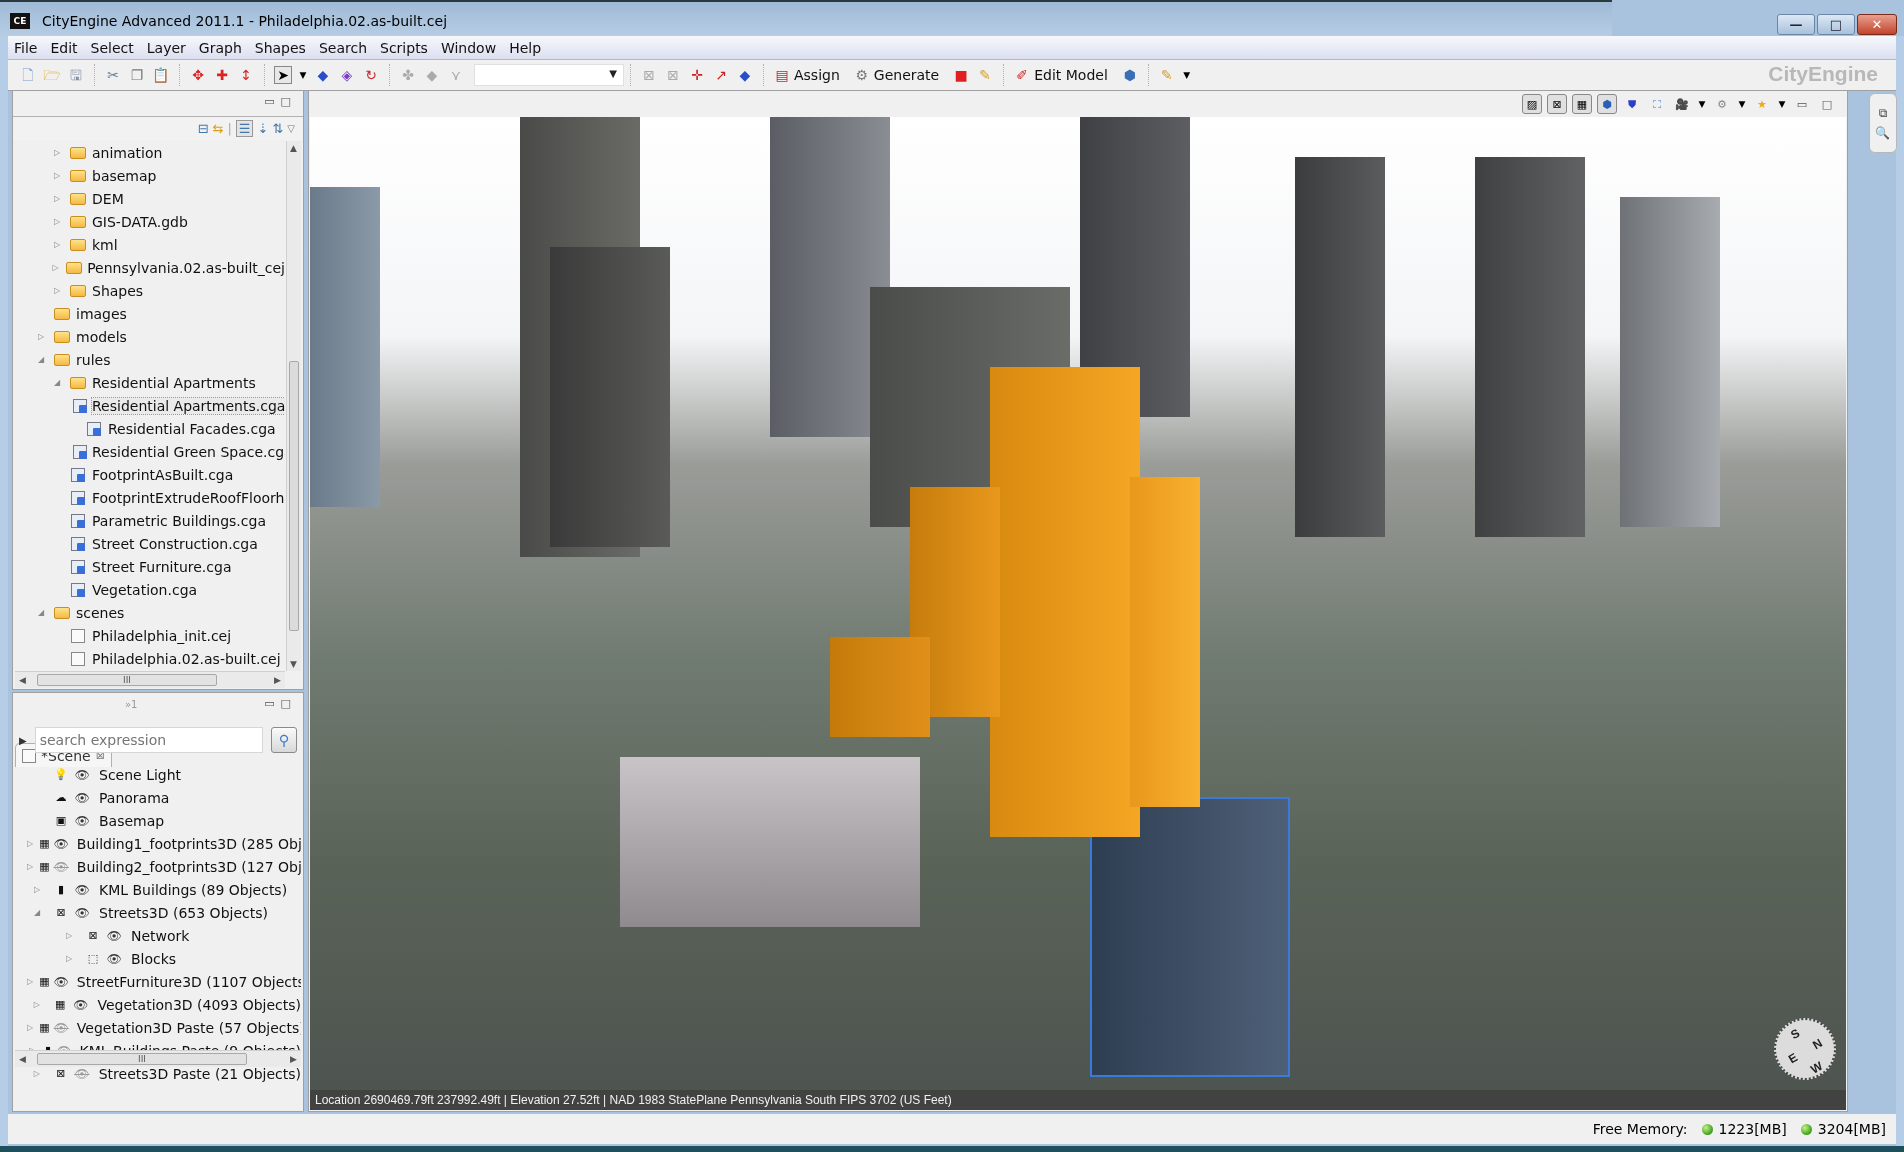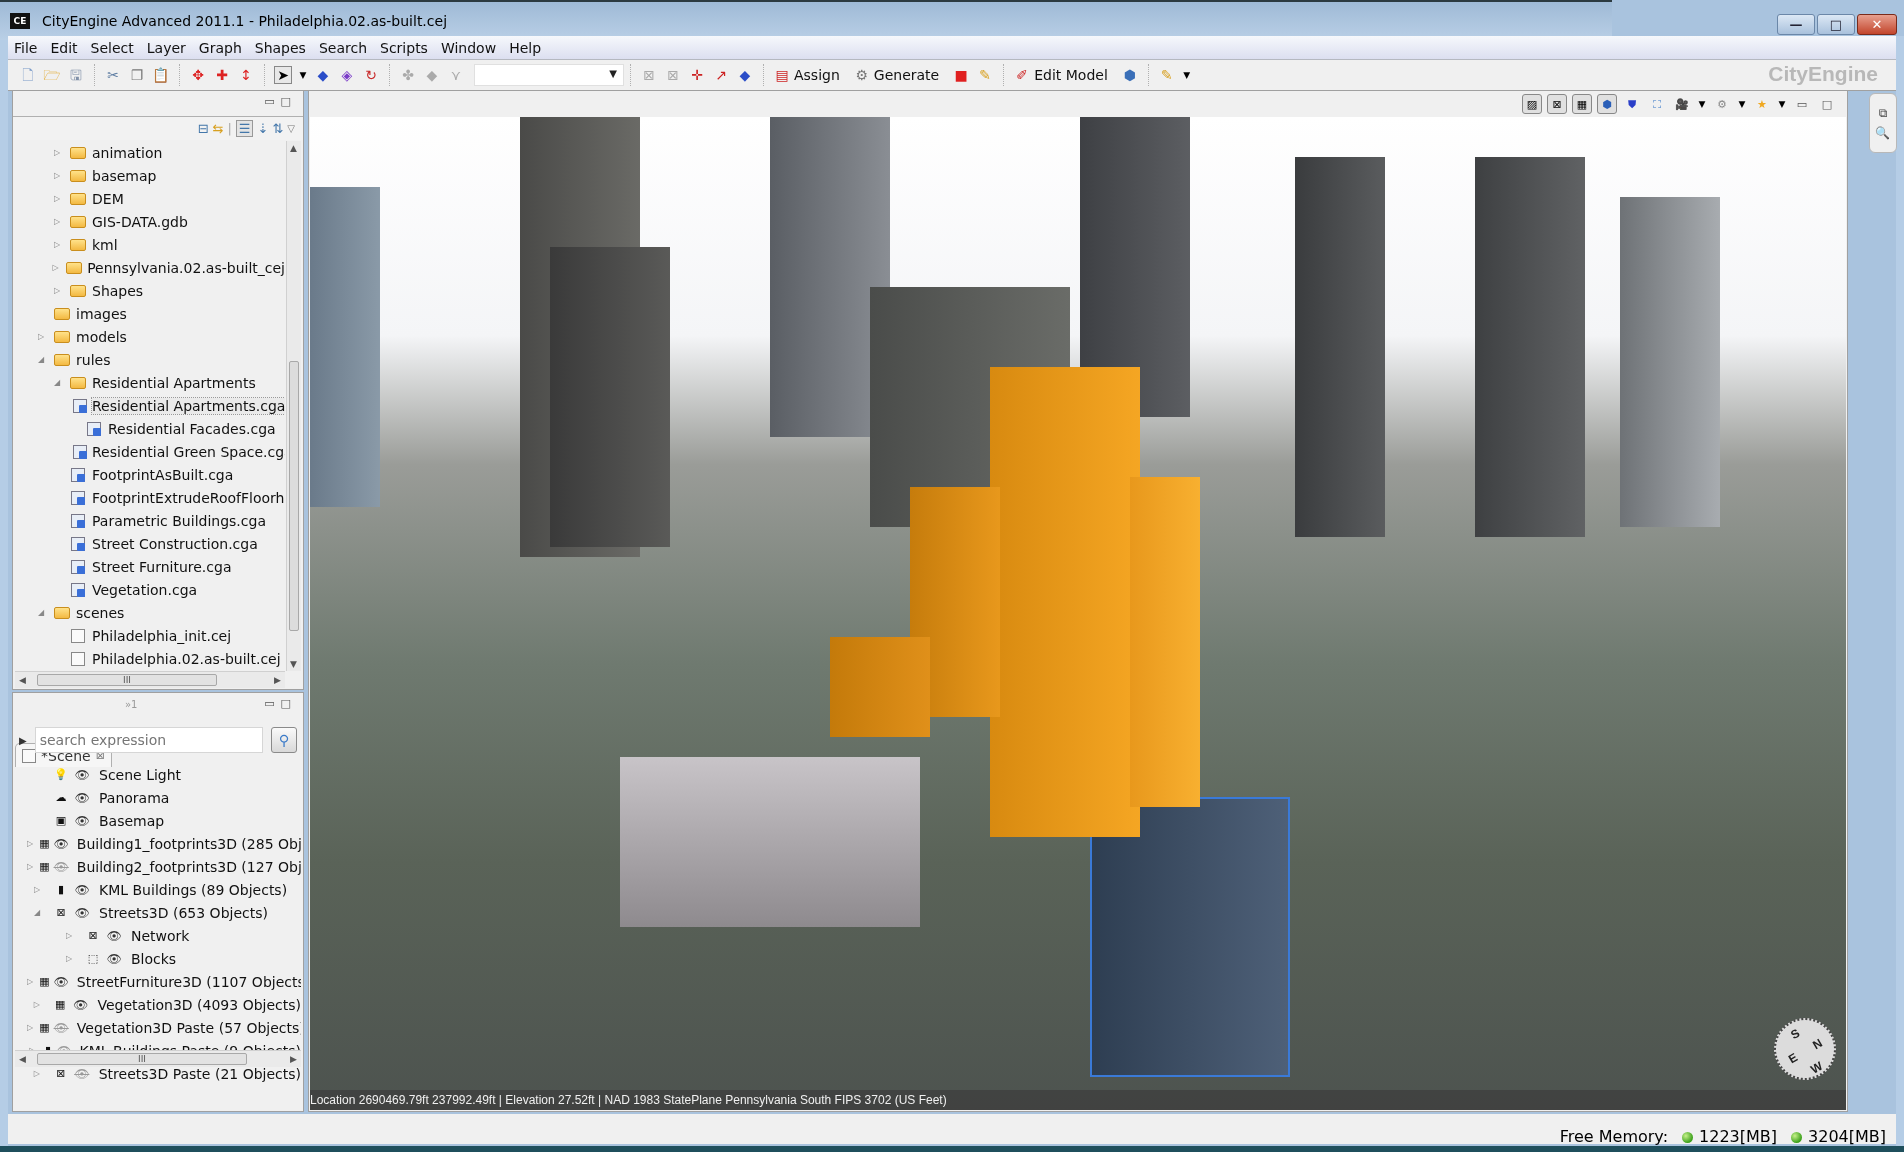--- a/index.html
+++ b/index.html
@@ -77,34 +77,34 @@
   #viewport { position: absolute; left: 308px; top: 90px; width: 1540px; height: 1022px; border: 1px solid #a0a0a0; background: #f0f0f0; }
   #vp-tabbar { position: absolute; left: 0; top: 0; right: 0; height: 26px; background: #f0f0f0; }
   #vp-tools { position: absolute; right: 10px; top: 3px; display: flex; align-items: center; gap: 5px; }
   .vp-tool { width: 20px; height: 20px; border: 1px solid #888; border-radius: 3px; background: #e0e0e0; display: inline-flex; align-items: center; justify-content: center; font-size: 11px; }
   .vp-tool.plain { border: none; background: transparent; }
   #vp-canvas { position: absolute; left: 1px; top: 26px; right: 1px; bottom: 1px; overflow: hidden;
     background: linear-gradient(#ffffff 0%, #f4f5f7 22%, #9a9c98 35%, #6f7a70 55%, #5a6358 75%, #4d534f 100%); }
   #vp-info { position: absolute; left: 0; right: 0; top: 0; height: 20px; background: rgba(120,120,120,0.85); color: #f0f0f0;
     font-size: 12px; line-height: 20px; padding-left: 5px; font-family: "Liberation Sans", sans-serif; white-space: nowrap; }
   #vp-loc { position: absolute; left: 0; right: 0; bottom: 0; height: 20px; background: rgba(60,60,60,0.7); color: #f0f0f0;
-    font-size: 12px; line-height: 20px; font-family: "Liberation Sans", sans-serif; white-space: nowrap; }
+    font-size: 12px; line-height: 20px; padding-left: 5px; font-family: "Liberation Sans", sans-serif; white-space: nowrap; }
   .bldg { position: absolute; }
   #compass { position: absolute; right: 10px; bottom: 30px; width: 62px; height: 62px; border-radius: 50%; background: #dcdcdc;
     border: 2px dotted #444; transform: rotate(-30deg); font-size: 12px; font-weight: bold; color: #222; font-family: "Liberation Sans", sans-serif; }
   #compass span { position: absolute; }
 
   
   #trim { position: absolute; left: 1869px; top: 93px; width: 28px; height: 60px; border: 1px solid #b8b8b8; border-radius: 6px; background: #f0f0f0;
     display: flex; flex-direction: column; align-items: center; gap: 6px; padding-top: 12px; font-size: 12px; }
 
   
   #statusbar { position: absolute; left: 8px; top: 1114px; width: 1888px; height: 30px; background: #f0f0f0; }
   #status-crs { position: absolute; left: 746px; top: 0; height: 30px; border-left: 1px solid #b0b0b0; padding-left: 8px; line-height: 30px; font-size: 14px; white-space: nowrap; }
-  #status-mem { position: absolute; right: 10px; top: 8px; line-height: 30px; font-size: 16px; white-space: nowrap; display: flex; align-items: center; gap: 6px; }
+  #status-mem { position: absolute; right: 10px; top: 0; line-height: 30px; font-size: 14px; white-space: nowrap; display: flex; align-items: center; gap: 6px; }
   .led { width: 11px; height: 11px; border-radius: 50%; background: radial-gradient(circle at 35% 35%, #c6f08a, #3aa019 70%); display: inline-block; margin-left: 8px; }
   #bottom-edge { position: absolute; left: 0; top: 1146px; width: 1904px; height: 6px; background: #1f4f5c; }
   #left-edge { position: absolute; left: 0; top: 36px; width: 8px; height: 1110px; background: #b5cde6; }
   #right-edge { position: absolute; right: 0; top: 36px; width: 8px; height: 1110px; background: #b5cde6; }
 </style>
 </head>
 <body>
 
 <div id="left-edge"></div>
 <div id="right-edge"></div>

